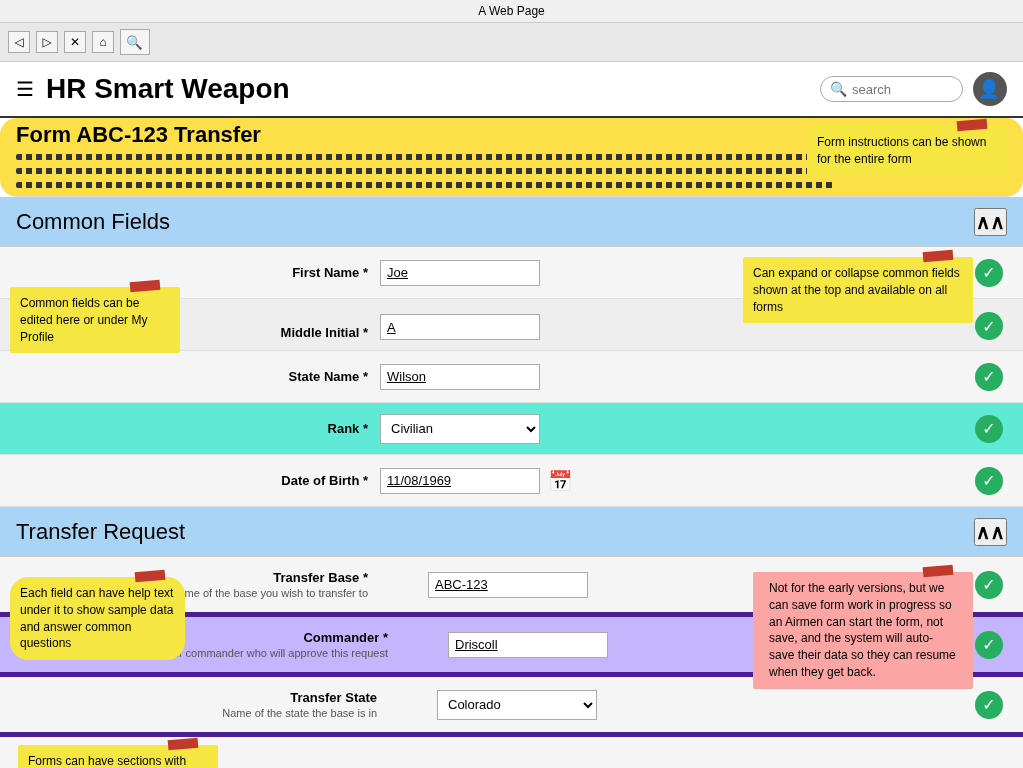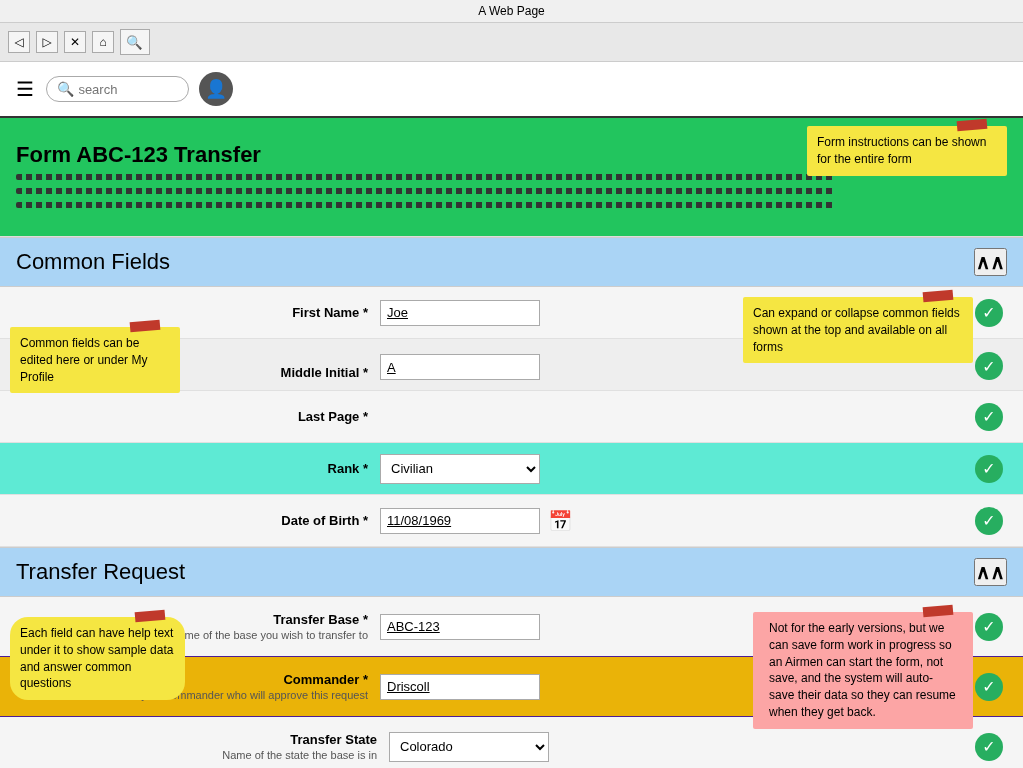--- a/index.html
+++ b/index.html
@@ -82,24 +82,25 @@
       width: 34px; height: 34px;
       background: #555;
       border-radius: 50%;
       display: flex; align-items: center; justify-content: center;
       color: #fff;
       font-size: 18px;
     }
 
     
     .form-title-area {
-      padding: 24px 16px;
-      background: #22c55e;
+      padding: 4px 16px;
+      background: #fde047;
       border-bottom: 1px solid #ddd;
       position: relative;
+      border-radius: 17px;
     }
     .form-title {
       font-size: 22px;
       font-weight: bold;
       margin-bottom: 6px;
     }
     .form-desc-line {
       height: 6px;
       background: repeating-linear-gradient(90deg, #333 0px, #333 6px, transparent 6px, transparent 10px);
       margin-bottom: 4px;
@@ -214,23 +215,24 @@
       color: #555;
       font-weight: normal;
       margin-top: 2px;
     }
 
     
     .field-row-multi {
       display: flex;
       align-items: flex-start;
       padding: 8px 20px 8px 0;
-      border-bottom: 1px solid #4c1d95;
+      border-bottom: 5px solid #4c1d95;
       background: #f5f5f5;
       min-height: 60px;
+      gap: 48px;
     }
     .field-row-multi:nth-child(even) { background: #eeeeee; }
 
     
     .transfer-fields-area {
       background: #f5f5f5;
       position: relative;
     }
   </style>
 </head>
@@ -244,20 +246,21 @@
   <button class="browser-nav-btn">▷</button>
   <button class="browser-nav-btn">✕</button>
   <button class="browser-nav-btn">⌂</button>
   <button class="browser-search-btn">
     <span>🔍</span>
   </button>
 </div>
 
 <div class="app-header">
   <span class="hamburger-icon">☰</span>
+  <span class="app-title">HR Smart Weapon</span>
   <div class="search-box">
     <span style="margin-right:4px; color:#666;">🔍</span>
     <input type="text" placeholder="search" style="">
   </div>
   <div class="user-avatar">
     <span>👤</span>
   </div>
 </div>
 
 <div class="form-title-area">
@@ -309,21 +312,24 @@
     <div class="field-input-area">
       <input class="field-input" type="text" value="A" style="">
     </div>
     <div class="field-valid-icon">
       <span>✓</span>
     </div>
   </div>
 
   <div class="field-row">
     <div class="field-label-area">
-      <span>Last Page *</span>
+      <span>State Name *</span>
+    </div>
+    <div class="field-input-area">
+      <input class="field-input" type="text" value="Wilson" style="">
     </div>
     <div class="field-valid-icon">
       <span>✓</span>
     </div>
   </div>
 
   <div class="field-row" style="background:#5eead4;">
     <div class="field-label-area">
       <span>Rank *</span>
     </div>
@@ -383,21 +389,21 @@
     </div>
     <div class="field-input-area">
       <input class="field-input" type="text" value="ABC-123" style="">
     </div>
     <div class="field-valid-icon">
       <span>✓</span>
     </div>
   </div>
 
   
-  <div class="field-row-multi" style="background:#eab308; align-items:center;">
+  <div class="field-row-multi" style="background:#c4b5fd; align-items:center;padding-left:20px;">
     <div style="width:380px; text-align:right; padding-right:12px; flex-shrink:0;">
       <div style="font-weight:bold; font-size:13px;">Commander *</div>
       <div class="field-sublabel">Use the full name of your commander who will approve this request</div>
     </div>
     <div class="field-input-area">
       <input class="field-input" type="text" value="Driscoll" style="">
     </div>
     <div class="field-valid-icon">
       <span>✓</span>
     </div>

